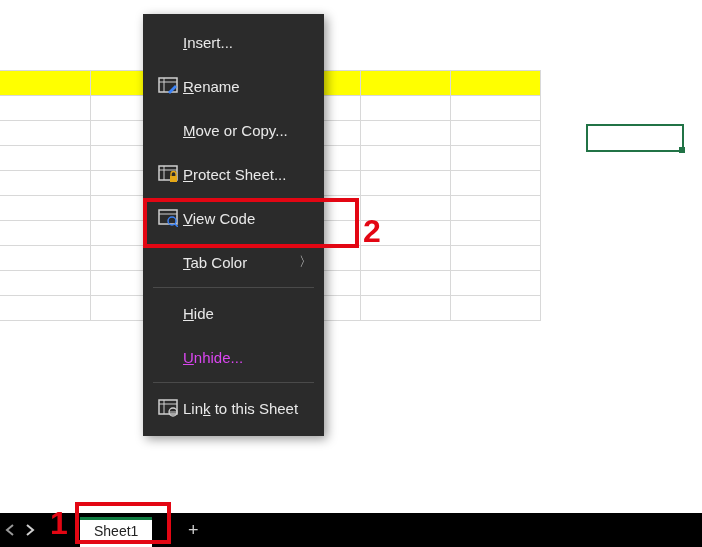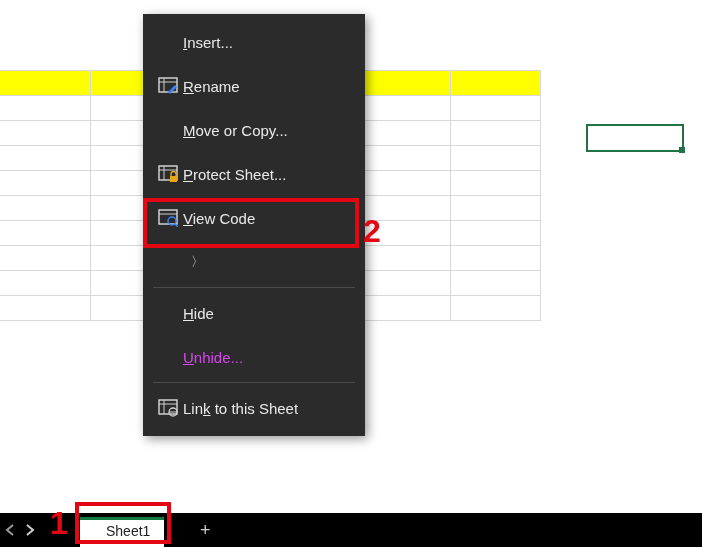--- a/index.html
+++ b/index.html
@@ -58,35 +58,35 @@
   .tabbar .nav {
     width: 20px; height: 34px;
     display: flex; align-items: center; justify-content: center;
     color: #bdbdbd; font-size: 12px;
   }
   .sheet-tab {
     height: 30px;
     margin-top: 4px;
     background: #ffffff;
     border-top: 3px solid #107c41;
-    padding: 3px 14px 0 26px;
+    padding: 3px 14px 0 14px;
     color: #222;
     font-size: 14px;
   }
   .addtab {
     width: 30px; height: 30px;
     display: flex; align-items: center; justify-content: center;
     color: #cfcfcf; font-size: 18px; font-weight: 300;
     margin-left: 26px;
   }
   
   .menu {
     position: absolute;
     left: 143px; top: 14px;
-    width: 222px;
+    width: 181px;
     background: #2b2b2b;
     color: #e9e9e9;
     padding: 6px 0;
     box-shadow: 3px 3px 10px rgba(0,0,0,.4);
     font-size: 15px;
   }
   .menu .item {
     display: flex;
     align-items: center;
     height: 44px;
@@ -295,20 +295,21 @@
           <line x1="1" y1="5" x2="19" y2="5" stroke="#cfcfcf"></line>
           <circle cx="14" cy="12" r="4" fill="none" stroke="#3b82f6" stroke-width="1.5"></circle>
           <line x1="17" y1="15" x2="20" y2="18" stroke="#3b82f6" stroke-width="1.5"></line>
         </svg>
     </span>
     <span class="label"><u>V</u>iew Code</span>
   </div>
 
   <div class="item">
     <span class="iconcell"></span>
+    <span class="label"><u>T</u>ab Color</span>
     <span class="arrow">〉</span>
   </div>
 
   <div class="sep"></div>
 
   <div class="item">
     <span class="iconcell"></span>
     <span class="label"><u>H</u>ide</span>
   </div>
 

